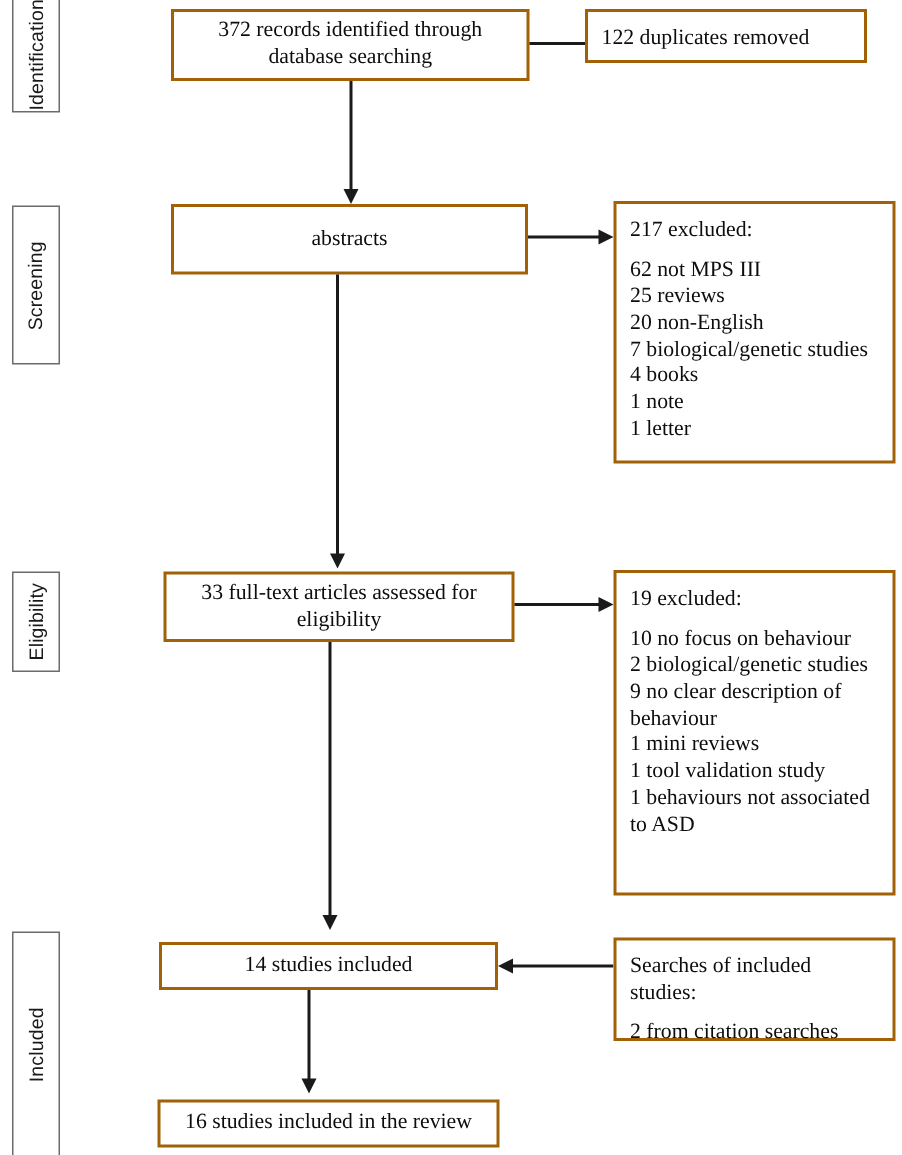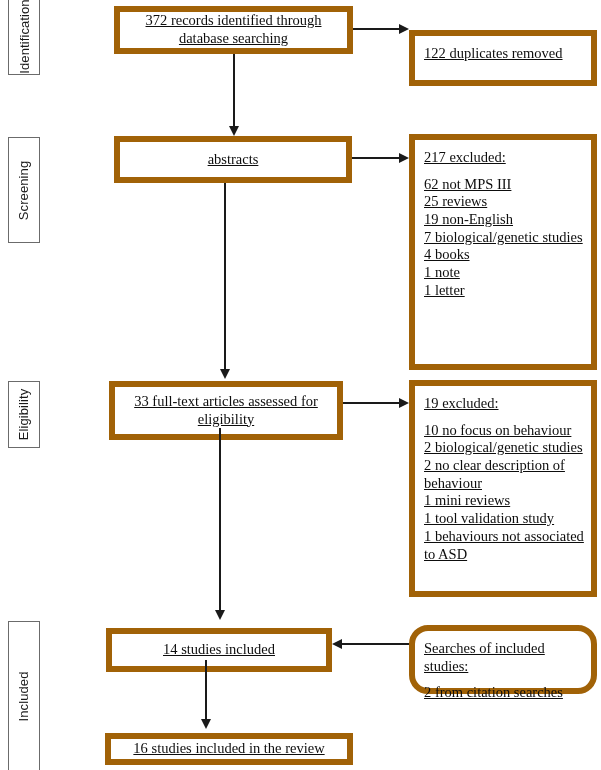--- a/index.html
+++ b/index.html
@@ -25,27 +25,26 @@
     line-height:1;
     letter-spacing:0.1px;
     white-space:nowrap;
     transform:rotate(-90deg);
     color:#1a1a1a;
   }
 
   
   .fbox{
     position:absolute;
-    border:6px solid #a16207;
+    border:2px solid #a16207;
     background:#fff;
     box-sizing:border-box;
     font-size:14.5px;
     line-height:1.22;
     color:#0d0d0d;
-    text-decoration:underline;
   }
   .fbox.center{
     display:flex;align-items:center;justify-content:center;
     text-align:center;
     padding:4px 8px;
   }
   .fbox.left{
     text-align:left;
     padding:9px 6px 9px 9px;
   }
@@ -98,89 +97,89 @@
   <div class="fbox center" style="left:114px; top:6px; width:239px; height:48px;">
     <div>
       <span class="line">372 records identified through</span>
       <span class="line">database searching</span>
     </div>
   </div>
 
   <div class="hline" style="left:353px; top:28px; width:48px;"></div>
   <div class="arrow-right" style="left:399px; top:23.5px;"></div>
 
-  <div class="fbox left" style="left:409px; top:6px; width:188px; height:56px;margin-top:24px;">
+  <div class="fbox left" style="left:390px; top:6px; width:188px; height:36px;">
     <span class="line">122 duplicates removed</span>
   </div>
 
   <div class="vline" style="left:233px; top:54px; width:2px; height:76px;"></div>
   <div class="arrow-down" style="left:228.5px; top:126px;"></div>
 
   <div class="fbox center" style="left:114px; top:136px; width:238px; height:47px;">
     <div>
       <span class="line">abstracts</span>
     </div>
   </div>
 
   <div class="hline" style="left:352px; top:157px; width:48px;"></div>
   <div class="arrow-right" style="left:399px; top:152.5px;"></div>
 
-  <div class="fbox left" style="left:409px; top:134px; width:188px; height:236px;">
+  <div class="fbox left" style="left:409px; top:134px; width:188px; height:175px;">
     <span class="line">217 excluded:</span>
     <span class="gap"></span>
     <span class="line">62 not MPS III</span>
     <span class="line">25 reviews</span>
-    <span class="line">19 non-English</span>
+    <span class="line">20 non-English</span>
     <span class="line">7 biological/genetic studies</span>
     <span class="line">4 books</span>
     <span class="line">1 note</span>
     <span class="line">1 letter</span>
   </div>
 
   <div class="vline" style="left:224px; top:183px; width:2px; height:190px;"></div>
   <div class="arrow-down" style="left:219.5px; top:369px;"></div>
 
-  <div class="fbox center" style="left:109px; top:381px; width:234px; height:59px;text-align:center;">
+  <div class="fbox center" style="left:109px; top:381px; width:234px; height:47px;text-align:center;">
     <div>
       <span class="line">33 full-text articles assessed for</span>
       <span class="line">eligibility</span>
     </div>
   </div>
 
   <div class="hline" style="left:343px; top:402px; width:58px;"></div>
   <div class="arrow-right" style="left:399px; top:397.5px;"></div>
 
   <div class="fbox left" style="left:409px; top:380px; width:188px; height:217px;">
     <span class="line">19 excluded:</span>
     <span class="gap"></span>
     <span class="line">10 no focus on behaviour</span>
     <span class="line">2 biological/genetic studies</span>
-    <span class="line">2 no clear description of behaviour</span>
+    <span class="line">9 no clear description of behaviour</span>
     <span class="line">1 mini reviews</span>
     <span class="line">1 tool validation study</span>
     <span class="line">1 behaviours not associated to ASD</span>
   </div>
 
   <div class="vline" style="left:219px; top:428px; width:2px; height:186px;"></div>
   <div class="arrow-down" style="left:214.5px; top:610px;"></div>
 
-  <div class="fbox center" style="left:106px; top:628px; width:226px; height:44px;">
+  <div class="fbox center" style="left:106px; top:628px; width:226px; height:32px;">
     <span class="line">14 studies included</span>
   </div>
 
   <div class="hline" style="left:342px; top:643px; width:67px;"></div>
   <div class="arrow-left" style="left:332px; top:638.5px;"></div>
 
-  <div class="fbox left" style="left:409px; top:625px; width:188px; height:69px;border-radius:19px;">
+  <div class="fbox left" style="left:409px; top:625px; width:188px; height:69px;">
     <span class="line">Searches of included</span>
     <span class="line">studies:</span>
     <span class="gap"></span>
     <span class="line">2 from citation searches</span>
   </div>
 
   <div class="vline" style="left:205px; top:660px; width:2px; height:63px;"></div>
   <div class="arrow-down" style="left:200.5px; top:719px;"></div>
 
-  <div class="fbox center" style="left:105px; top:733px; width:248px; height:32px;">
+  <div class="fbox center" style="left:105px; top:733px; width:228px; height:32px;">
     <span class="line">16 studies included in the review</span>
   </div>
 
 </div>
 
 </body></html>

